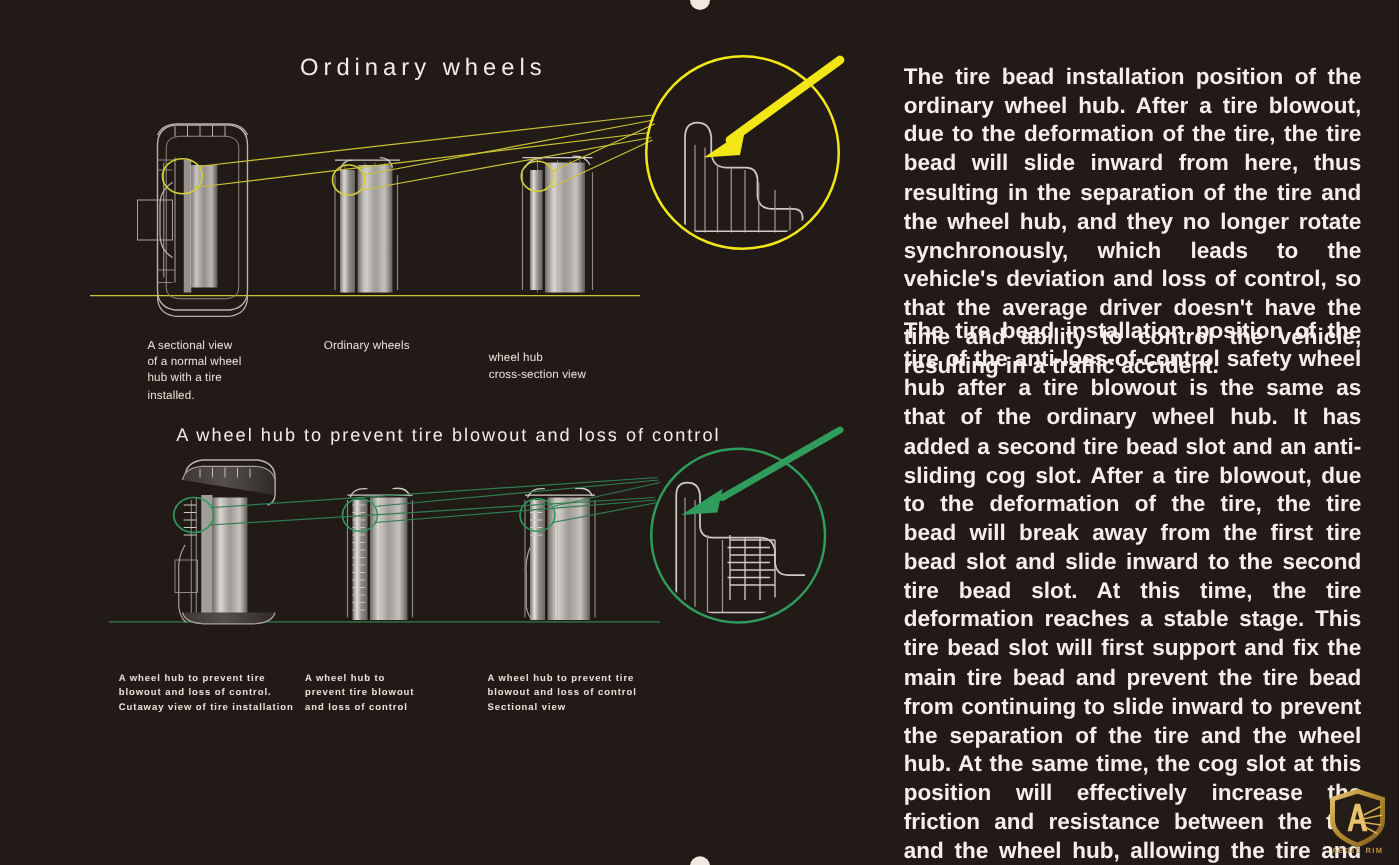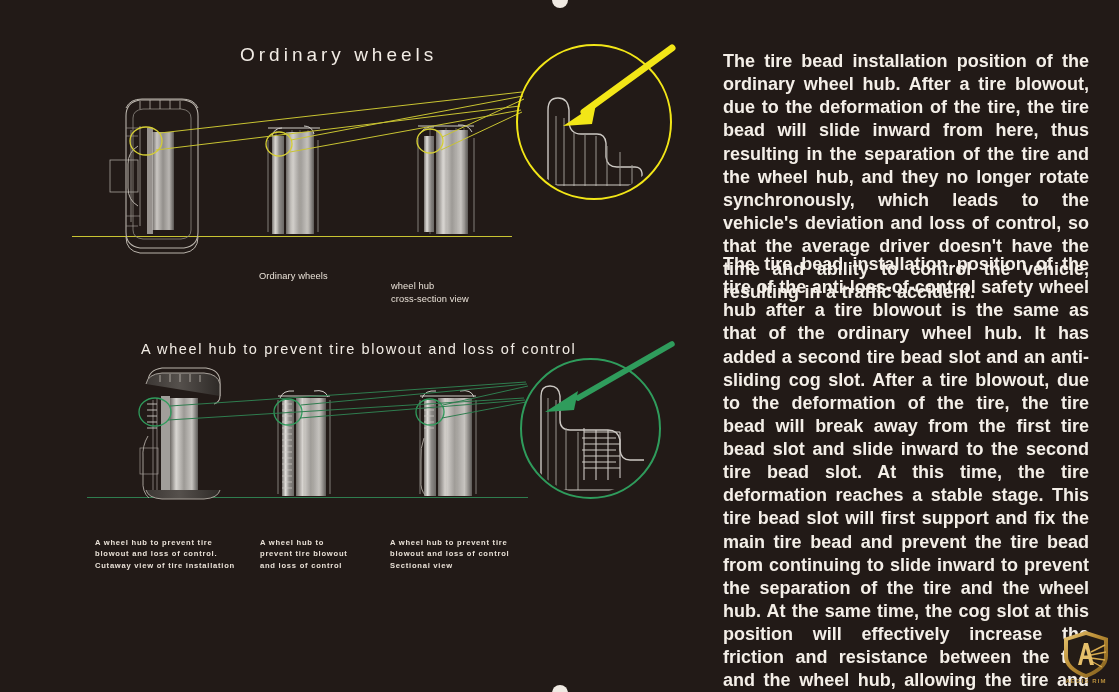--- a/index.html
+++ b/index.html
@@ -241,28 +241,32 @@
 
       <g>
         <path d="M672 344 L578 398" stroke="#2f9c5c" stroke-width="5.5" stroke-linecap="round" fill="none"></path>
         <path d="M545 412 L578 391 L574 410 Z" fill="#2f9c5c"></path>
       </g>
     </svg>
 
     <div class="bubble" id="bubble-yellow"></div>
     <div class="bubble" id="bubble-green"></div>
 
+    <div class="caption c-top" style="left: 118px; top: 270px; white-space: pre-line;">A sectional view
+of a normal wheel
+hub with a tire
+installed.</div>
     <div class="caption c-top" style="left: 259px; top: 270px; white-space: pre-line;">Ordinary wheels</div>
     <div class="caption c-top" style="left: 391px; top: 280px; white-space: pre-line;">wheel hub
 cross-section view</div>
 
     <div class="caption c-bot" style="left: 95px; top: 537px; width: 160px; white-space: pre-line;">A wheel hub to prevent tire
 blowout and loss of control.
 Cutaway view of tire installation</div>
-    <div class="caption c-bot" style="left: 260px; top: 537px; width: 120px; white-space: pre-line;">A wheel hub to
+    <div class="caption c-bot" style="left: 244px; top: 537px; width: 120px; white-space: pre-line;">A wheel hub to
 prevent tire blowout
 and loss of control</div>
     <div class="caption c-bot" style="left: 390px; top: 537px; width: 150px; white-space: pre-line;">A wheel hub to prevent tire
 blowout and loss of control
 Sectional view</div>
   </div>
 
   <div id="right">
     <div class="para" id="para1">The tire bead installation position of the ordinary wheel hub. After a tire blowout, due to the deformation of the tire, the tire bead will slide inward from here, thus resulting in the separation of the tire and the wheel hub, and they no longer rotate synchronously, which leads to the vehicle's deviation and loss of control, so that the average driver doesn't have the time and ability to control the vehicle, resulting in a traffic accident.</div>
     <div class="para" id="para2">The tire bead installation position of the tire of the anti-loss-of-control safety wheel hub after a tire blowout is the same as that of the ordinary wheel hub. It has added a second tire bead slot and an anti-sliding cog slot. After a tire blowout, due to the deformation of the tire, the tire bead will break away from the first tire bead slot and slide inward to the second tire bead slot. At this time, the tire deformation reaches a stable stage. This tire bead slot will first support and fix the main tire bead and prevent the tire bead from continuing to slide inward to prevent the separation of the tire and the wheel hub. At the same time, the cog slot at this position will effectively increase the friction and resistance between the tire and the wheel hub, allowing the tire and the wheel hub to rotate synchronously, thereby preventing the vehicle from generating deviation and loss of control, so that ordinary drivers also have time and ability to calmly control the vehicle and effectively prevent traffic accidents.</div>

